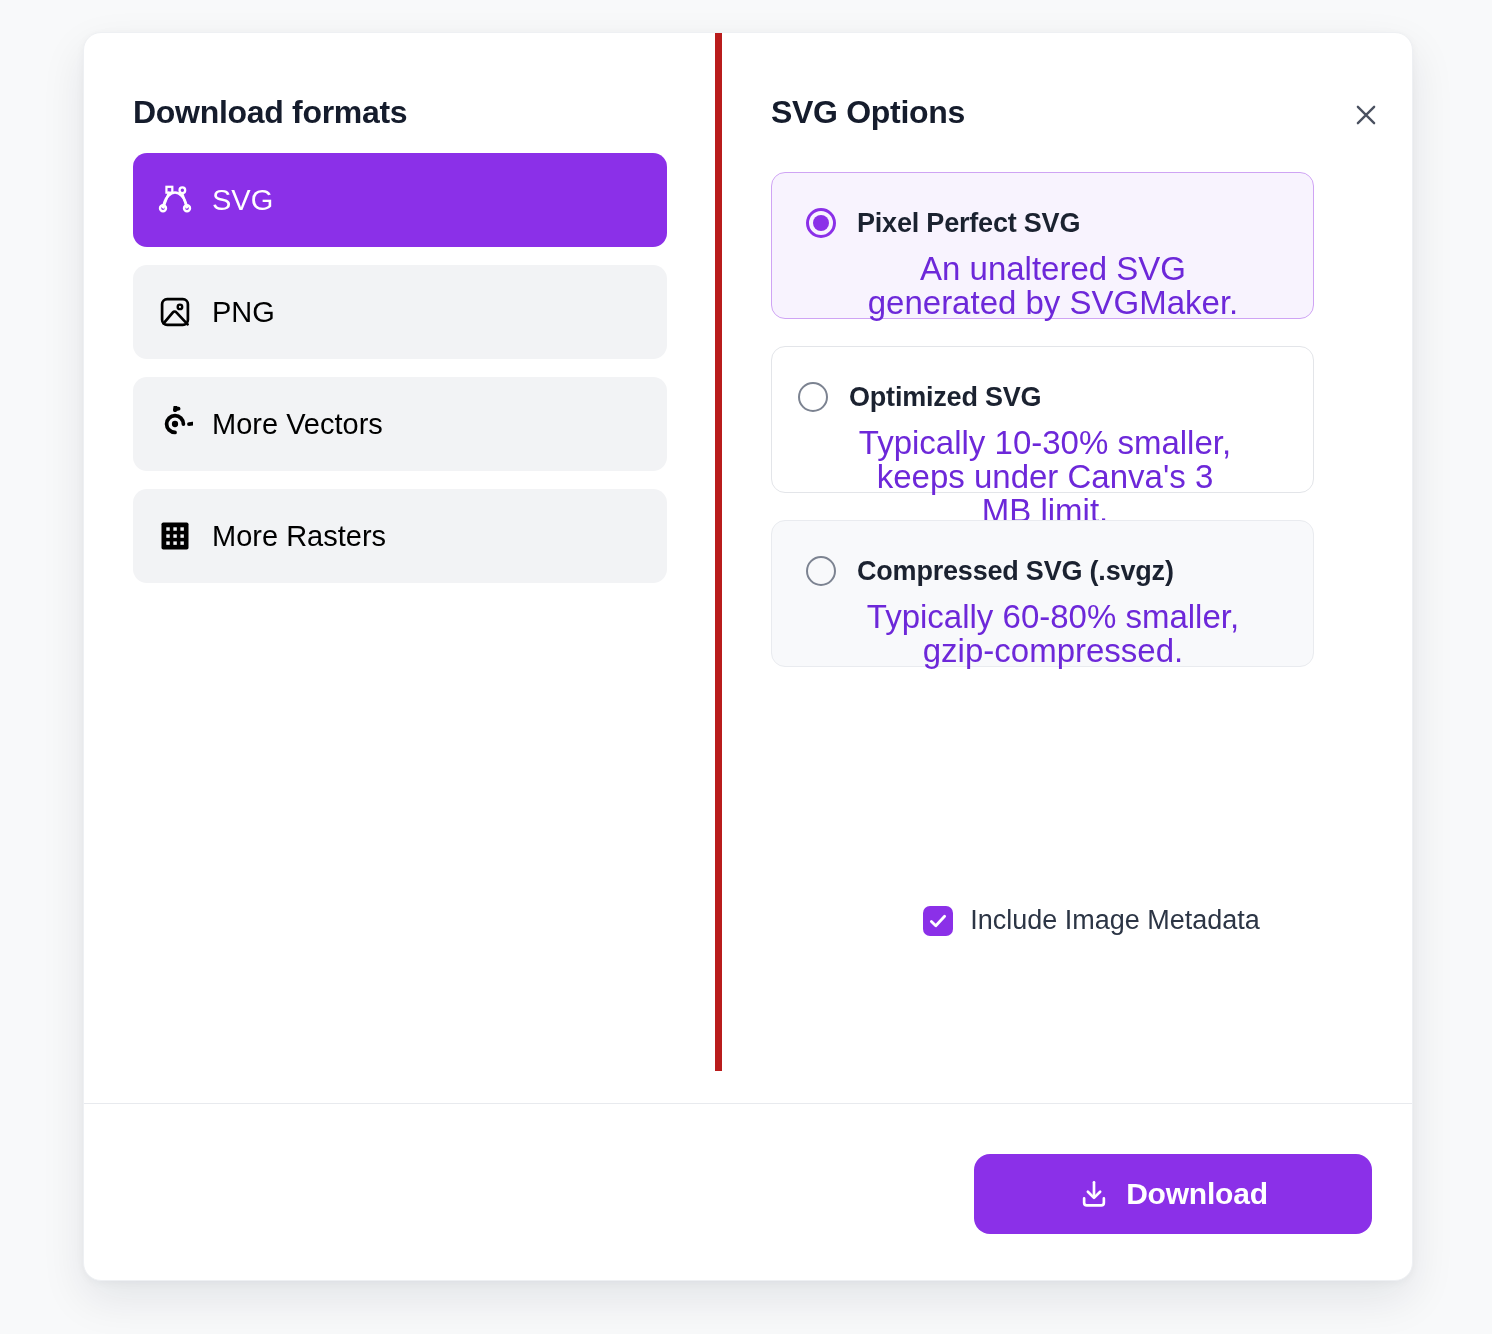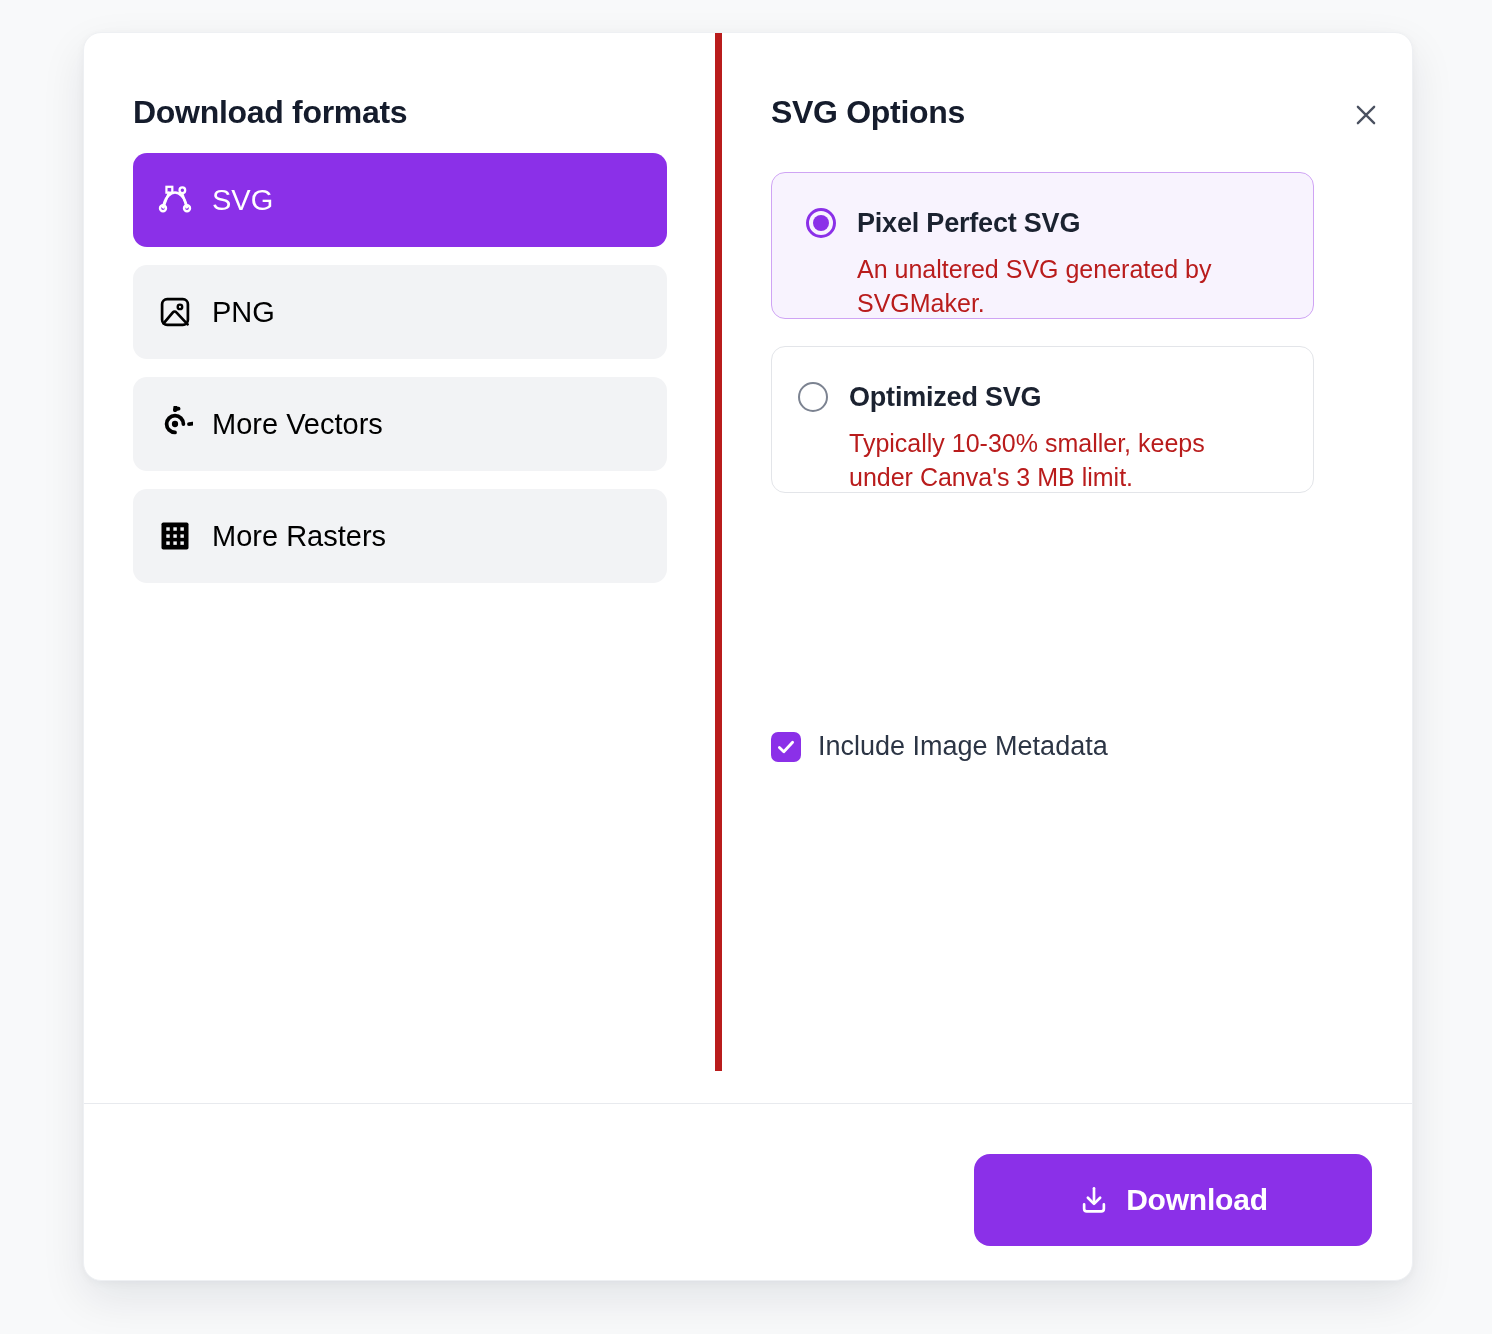--- a/index.html
+++ b/index.html
@@ -119,31 +119,33 @@
   .option-title {
     font-size: 27px;
     font-weight: 700;
     color: #1b2230;
     line-height: 34px;
     letter-spacing: -0.2px;
   }
   .option-desc {
     margin: 12px 0 0 51px;
     max-width: 392px;
-    font-size: 25px;
+    font-size: 33px;
     line-height: 34px;
-    color: #b91c1c;
+    color: #6d28d9;
     font-weight: 400;
+    text-align: center;
   }
 
   .metadata-row {
     margin-top: 238px;
     display: flex;
     align-items: center;
     gap: 17px;
+    justify-content: center;
   }
   .checkbox {
     width: 30px; height: 30px;
     border-radius: 7px;
     background: #8B30E8;
     display: flex;
     align-items: center;
     justify-content: center;
     cursor: pointer;
     flex: 0 0 30px;
@@ -173,21 +175,21 @@
   .modal-footer {
     flex: 0 0 177px;
     border-top: 1px solid #e8eaee;
     display: flex;
     justify-content: flex-end;
     align-items: flex-start;
     padding: 50px 40px 0 0;
   }
   .download-btn {
     width: 398px;
-    height: 92px;
+    height: 80px;
     border: none;
     border-radius: 16px;
     background: #8B30E8;
     color: #ffffff;
     font-family: "Liberation Sans", "DejaVu Sans", sans-serif;
     font-size: 30px;
     font-weight: 700;
     letter-spacing: -0.2px;
     display: flex;
     align-items: center;
@@ -291,20 +293,27 @@
           </div>
 
           <div class="option-card card-plain">
             <div class="option-head">
               <span class="radio"></span>
               <span class="option-title">Optimized SVG</span>
             </div>
             <div class="option-desc">Typically 10-30% smaller, keeps under Canva's 3 MB limit.</div>
           </div>
 
+          <div class="option-card card-muted">
+            <div class="option-head">
+              <span class="radio"></span>
+              <span class="option-title">Compressed SVG (.svgz)</span>
+            </div>
+            <div class="option-desc">Typically 60-80% smaller, gzip-compressed.</div>
+          </div>
 
         </div>
 
         <div class="metadata-row">
           <span class="checkbox">
             <svg viewBox="0 0 24 24">
               <path d="M4.8 12.6 L9.6 17.2 L19.2 6.8" fill="none" stroke="#ffffff" stroke-width="3.1" stroke-linecap="round" stroke-linejoin="round"></path>
             </svg>
           </span>
           <span class="metadata-label">Include Image Metadata</span>

